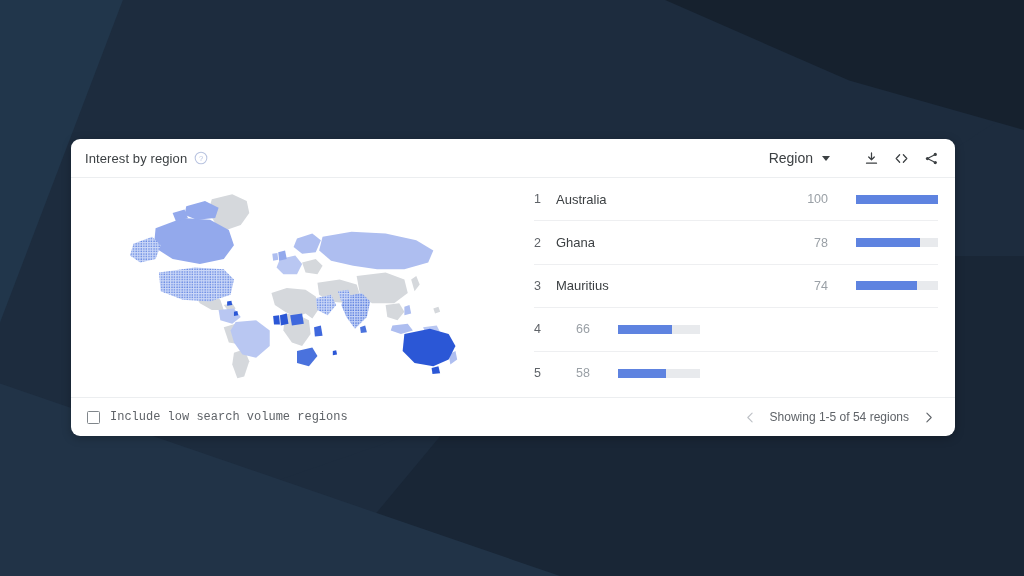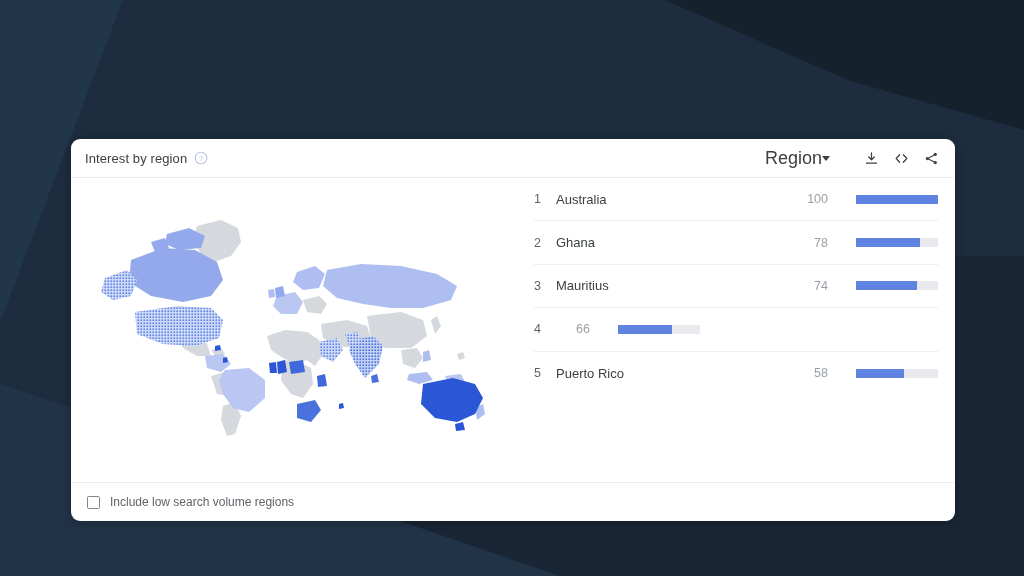--- a/index.html
+++ b/index.html
@@ -70,21 +70,21 @@
     background: #213347;
     clip-path: polygon(0% 26%, 100% 100%, 0% 100%);
   }
 
   
   #card {
     position: absolute;
     left: 71px;
     top: 139px;
     width: 884px;
-    height: 382px;
+    height: 297px;
     background: #ffffff;
     border-radius: 9px;
     box-shadow: 0 2px 10px rgba(0,0,0,0.25);
     display: flex;
     flex-direction: column;
     overflow: hidden;
   }
 
   
   .card-header {
@@ -107,21 +107,22 @@
     display: inline-flex;
     align-items: center;
     justify-content: center;
     flex: 0 0 14px;
   }
   .header-spacer { flex: 1 1 auto; }
 
   .region-select {
     display: flex;
     align-items: center;
-    font-size: 18px;
+    gap: 9px;
+    font-size: 14px;
     color: #3c4043;
     cursor: pointer;
     margin-right: 19px;
   }
   .caret {
     width: 0; height: 0;
     border-left: 4.5px solid transparent;
     border-right: 4.5px solid transparent;
     border-top: 5px solid #3c4043;
   }
@@ -222,20 +223,21 @@
   .checkbox {
     width: 13px;
     height: 13px;
     border: 1.6px solid #80868b;
     border-radius: 1.5px;
     flex: 0 0 13px;
   }
   .checkbox-label {
     font-size: 12px;
     color: #5f6368;
+    font-family: Liberation Mono, monospace;
   }
   .footer-spacer { flex: 1 1 auto; }
   .pager {
     display: flex;
     align-items: center;
     gap: 13px;
   }
   .pager-label {
     font-size: 12px;
     color: #5f6368;
@@ -435,33 +437,45 @@
       <div class="region-row">
         <span class="rank">4</span>
         <span class="value">66</span>
         <span class="bar-track" style="background: rgb(232, 234, 237);">
           <span class="bar-fill" style="width: 66%; background: rgb(94, 131, 224);"></span>
         </span>
       </div>
 
       <div class="region-row">
         <span class="rank">5</span>
-        <span class="region-name">Puerto Rico</span>
         <span class="value">58</span>
         <span class="bar-track" style="background: rgb(232, 234, 237);">
           <span class="bar-fill" style="width: 58%; background: rgb(94, 131, 224);"></span>
         </span>
       </div>
 
     </div>
   </div>
 
   <div class="card-footer">
     <span class="checkbox-wrap">
       <span class="checkbox"></span>
       <span class="checkbox-label">Include low search volume regions</span>
     </span>
 
     <span class="footer-spacer"></span>
 
+    <span class="pager">
+      <span class="chev">
+        <svg viewBox="0 0 24 24" width="13" height="13">
+          <path d="M15 4L7 12l8 8" fill="none" stroke="#bdc1c6" stroke-width="2" stroke-linecap="round" stroke-linejoin="round"></path>
+        </svg>
+      </span>
+      <span class="pager-label">Showing 1-5 of 54 regions</span>
+      <span class="chev">
+        <svg viewBox="0 0 24 24" width="13" height="13">
+          <path d="M9 4l8 8-8 8" fill="none" stroke="#5f6368" stroke-width="2" stroke-linecap="round" stroke-linejoin="round"></path>
+        </svg>
+      </span>
+    </span>
   </div>
 
 </div>
 
 </body></html>

